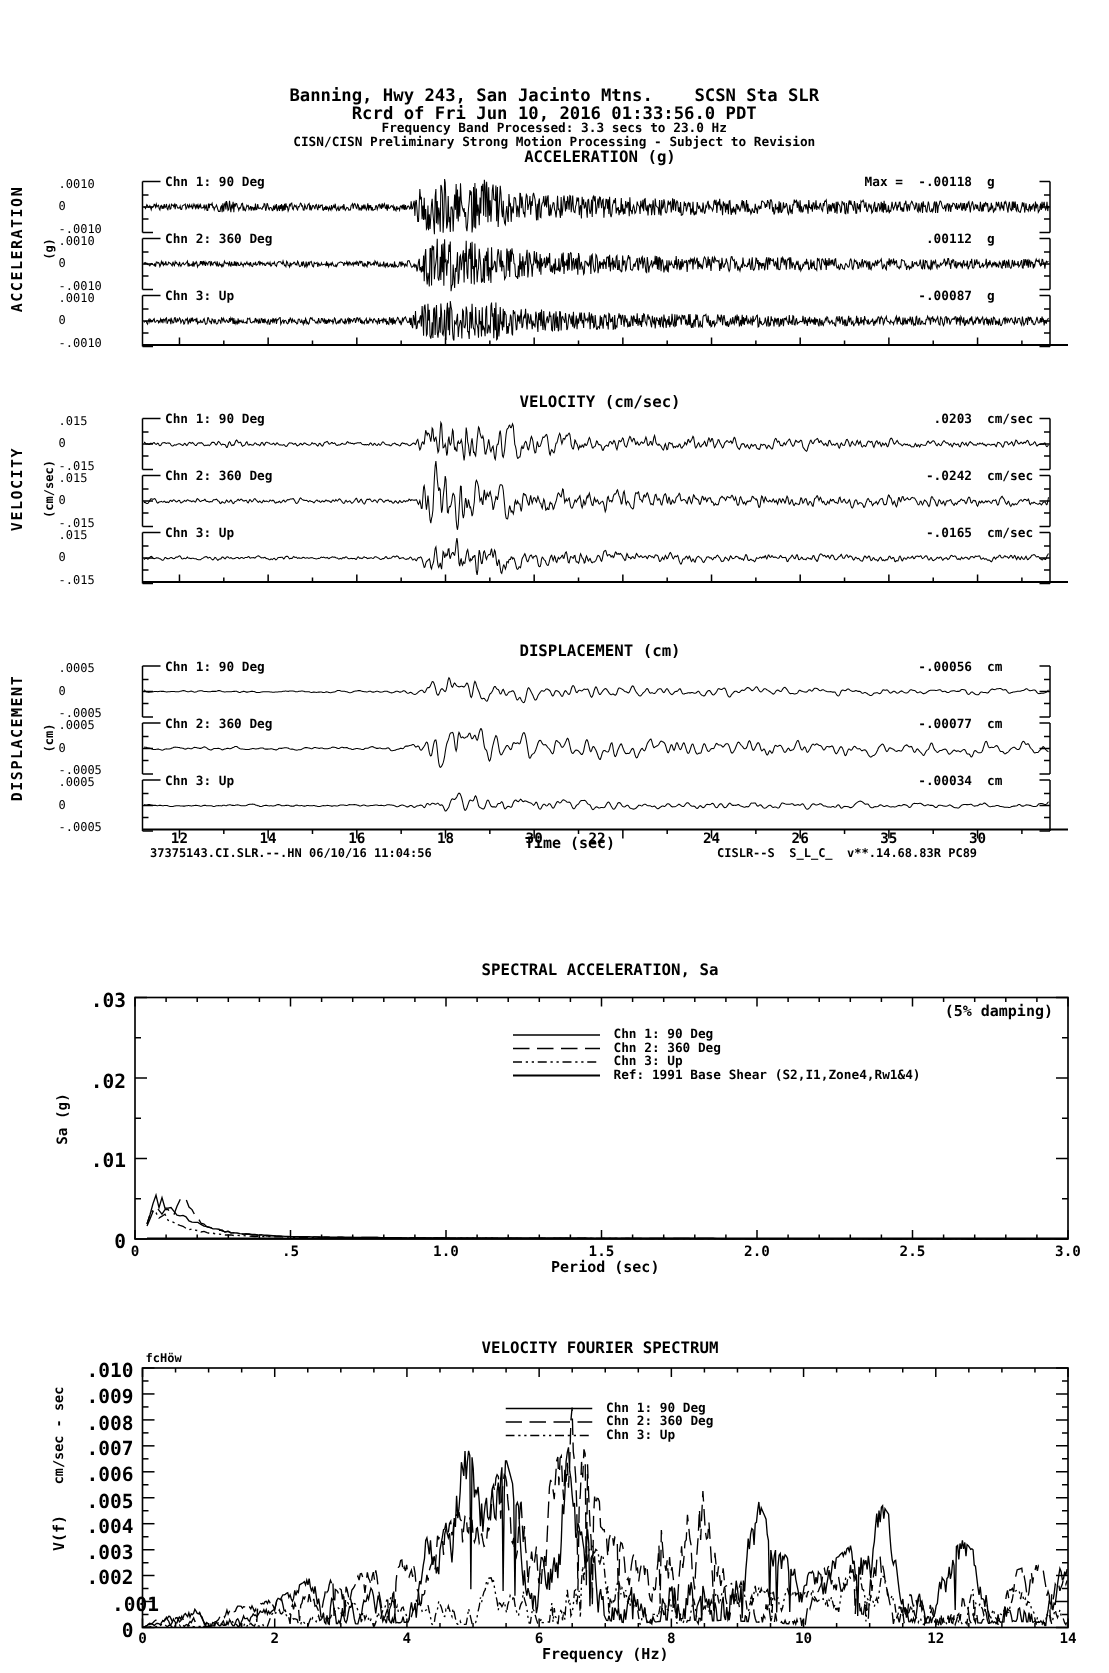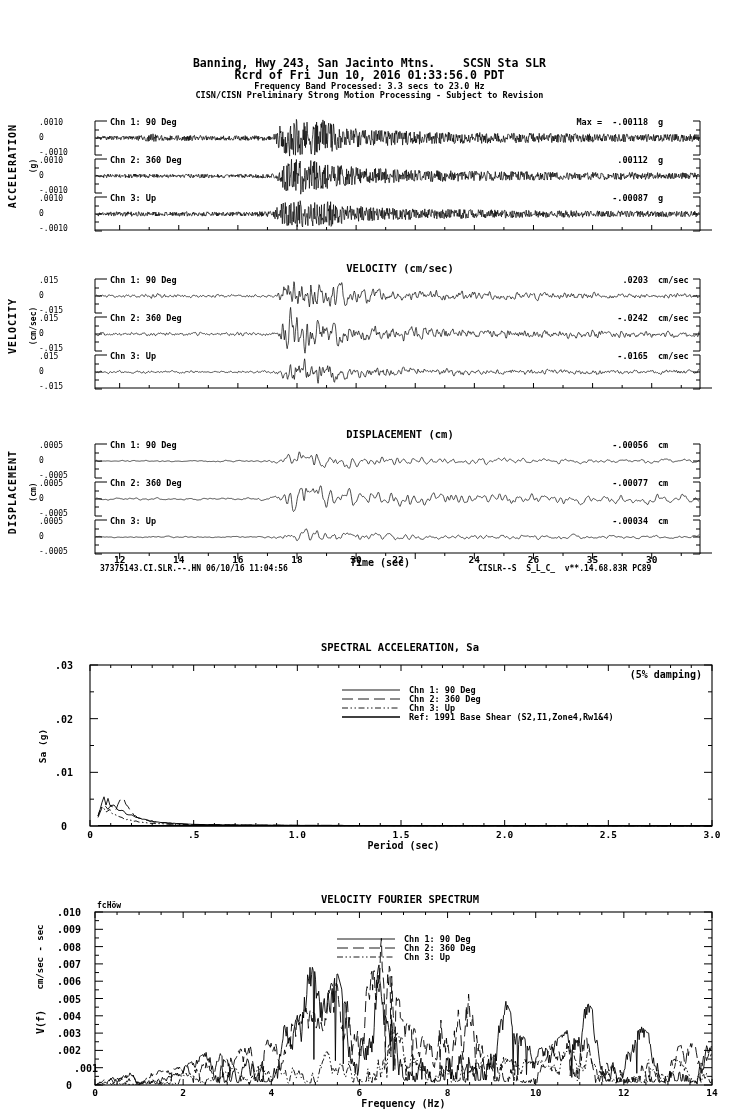--- a/index.html
+++ b/index.html
@@ -11,21 +11,21 @@
   .gtitle{position:absolute;left:85px;width:630px;text-align:center;font-size:10.5px;font-weight:bold}
   .rot{position:absolute;white-space:nowrap;transform:translate(-50%,-50%) rotate(-90deg);font-weight:bold}
   .side-main{font-size:10px;letter-spacing:1px}
   .side-unit{font-size:8px}
   .chlab{position:absolute;left:110px;font-size:8.5px;font-weight:bold;white-space:pre}
   .maxpre{position:absolute;left:550px;width:52px;text-align:right;font-size:8.5px;font-weight:bold}
   .maxval{position:absolute;left:586px;width:62px;text-align:right;font-size:8.5px;font-weight:bold}
   .maxunit{position:absolute;left:658px;font-size:8.5px;font-weight:bold;white-space:pre}
   .wytick{position:absolute;width:52px;text-align:left;font-size:8px;font-weight:normal}
   .tickx{position:absolute;width:40px;text-align:center;font-size:9.5px;font-weight:bold}
-  .ticky{position:absolute;width:40px;text-align:center;font-size:10px;font-weight:bold}
+  .ticky{position:absolute;width:40px;text-align:right;font-size:13px;font-weight:bold}
   .axlabel{position:absolute;text-align:center;font-size:10px;font-weight:bold}
   .ftr{position:absolute;font-size:8px;font-weight:bold;white-space:pre}
   .damping{position:absolute;left:540px;width:162px;text-align:right;font-size:10px;font-weight:bold}
   .fclabel{position:absolute;font-size:8px;font-weight:bold}
   .leg-row{position:absolute;display:flex;align-items:center}
   .leg-samp{flex:0 0 auto;margin-right:9px}
   .leg-lab{font-size:8.5px;font-weight:bold;white-space:pre}
   svg.layer{position:absolute;left:0;top:0;overflow:visible;pointer-events:none}
   .w{fill:none;stroke:#000;stroke-width:.7}
   .box{fill:none;stroke:#000;stroke-width:1.1}
@@ -411,20 +411,21 @@
       <line x1="712" y1="955.25" x2="708" y2="955.25" class="tk"></line>
       <line x1="95" y1="937.95" x2="99" y2="937.95" class="tk"></line>
       <line x1="712" y1="937.95" x2="708" y2="937.95" class="tk"></line>
       <line x1="95" y1="920.65" x2="99" y2="920.65" class="tk"></line>
       <line x1="712" y1="920.65" x2="708" y2="920.65" class="tk"></line>
       <polyline points="95.0,1084.7 95.8,1084.7 96.6,1084.6 97.4,1084.1 98.2,1083.5 99.0,1082.7 99.8,1082.2 100.6,1082.7 101.3,1082.7 102.1,1083.1 102.9,1083.7 103.7,1082.8 104.5,1082.3 105.3,1082.3 106.1,1082.5 106.9,1083.3 107.7,1081.6 108.5,1080.7 109.3,1080.5 110.1,1080.0 110.9,1078.2 111.7,1079.7 112.5,1080.8 113.2,1082.8 114.0,1083.0 114.8,1081.6 115.6,1079.4 116.4,1080.8 117.2,1082.0 118.0,1081.9 118.8,1079.1 119.6,1081.3 120.4,1080.6 121.2,1079.4 122.0,1078.6 122.8,1076.4 123.6,1075.7 124.4,1076.9 125.1,1077.7 125.9,1075.2 126.7,1078.1 127.5,1075.9 128.3,1076.4 129.1,1075.4 129.9,1072.9 130.7,1074.1 131.5,1075.6 132.3,1075.8 133.1,1075.0 133.9,1077.3 134.7,1078.0 135.5,1080.4 136.3,1082.0 137.0,1084.0 137.8,1081.7 138.6,1082.3 139.4,1083.7 140.2,1084.0 141.0,1084.0 141.8,1081.7 142.6,1081.9 143.4,1083.1 144.2,1081.2 145.0,1082.6 145.8,1083.4 146.6,1083.9 147.4,1083.3 148.2,1081.6 148.9,1080.6 149.7,1083.2 150.5,1083.4 151.3,1081.1 152.1,1082.8 152.9,1080.5 153.7,1080.8 154.5,1082.7 155.3,1083.8 156.1,1083.8 156.9,1082.1 157.7,1079.9 158.5,1079.2 159.3,1080.8 160.0,1083.8 160.8,1081.5 161.6,1079.8 162.4,1077.3 163.2,1079.1 164.0,1079.1 164.8,1078.7 165.6,1080.2 166.4,1081.0 167.2,1078.2 168.0,1077.6 168.8,1076.0 169.6,1077.0 170.4,1076.7 171.2,1077.8 171.9,1076.7 172.7,1075.4 173.5,1074.0 174.3,1074.8 175.1,1074.9 175.9,1073.1 176.7,1075.2 177.5,1073.1 178.3,1076.1 179.1,1074.2 179.9,1075.8 180.7,1074.7 181.5,1073.9 182.3,1073.3 183.1,1072.8 183.8,1070.3 184.6,1066.8 185.4,1065.6 186.2,1065.9 187.0,1066.4 187.8,1064.7 188.6,1063.2 189.4,1063.2 190.2,1062.9 191.0,1062.2 191.8,1061.8 192.6,1064.9 193.4,1063.2 194.2,1066.0 195.0,1067.5 195.7,1065.6 196.5,1060.2 197.3,1063.6 198.1,1060.6 198.9,1061.6 199.7,1056.6 200.5,1056.1 201.3,1055.6 202.1,1055.2 202.9,1054.5 203.7,1056.6 204.5,1053.5 205.3,1056.5 206.1,1052.4 206.9,1057.9 207.6,1060.4 208.4,1058.7 209.2,1062.4 210.0,1057.5 210.8,1063.7 211.6,1069.5 212.4,1065.8 213.2,1070.9 214.0,1077.8 214.8,1078.5 215.6,1075.6 216.4,1081.4 217.2,1082.4 218.0,1076.9 218.8,1082.4 219.5,1082.9 220.3,1071.5 221.1,1065.7 221.9,1066.5 222.7,1072.5 223.5,1075.6 224.3,1082.3 225.1,1082.3 225.9,1080.5 226.7,1082.2 227.5,1078.3 228.3,1072.1 229.1,1077.1 229.9,1080.7 230.7,1081.7 231.4,1079.8 232.2,1075.1 233.0,1071.2 233.8,1071.6 234.6,1068.9 235.4,1073.9 236.2,1079.1 237.0,1082.4 237.8,1082.6 238.6,1082.6 239.4,1079.3 240.2,1076.8 241.0,1076.5 241.8,1070.5 242.6,1066.9 243.3,1067.8 244.1,1067.5 244.9,1063.8 245.7,1066.1 246.5,1062.1 247.3,1058.8 248.1,1060.1 248.9,1063.5 249.7,1069.5 250.5,1075.6 251.3,1069.5 252.1,1063.7 252.9,1066.5 253.7,1071.1 254.5,1077.3 255.2,1080.9 256.0,1078.8 256.8,1077.3 257.6,1074.8 258.4,1072.5 259.2,1078.3 260.0,1081.2 260.8,1082.0 261.6,1079.1 262.4,1082.0 263.2,1075.7 264.0,1081.9 264.8,1081.6 265.6,1081.8 266.3,1081.8 267.1,1081.7 267.9,1081.0 268.7,1077.8 269.5,1081.6 270.3,1081.6 271.1,1081.0 271.9,1081.5 272.7,1079.9 273.5,1072.9 274.3,1068.3 275.1,1073.6 275.9,1073.1 276.7,1069.1 277.5,1078.4 278.2,1070.3 279.0,1060.4 279.8,1054.0 280.6,1056.2 281.4,1049.5 282.2,1043.4 283.0,1038.9 283.8,1027.0 284.6,1025.2 285.4,1030.1 286.2,1036.2 287.0,1026.9 287.8,1038.9 288.6,1043.3 289.4,1037.5 290.1,1040.4 290.9,1048.9 291.7,1044.6 292.5,1049.5 293.3,1033.3 294.1,1029.0 294.9,1024.8 295.7,1019.8 296.5,1019.3 297.3,1015.3 298.1,1022.2 298.9,1025.1 299.7,1022.2 300.5,1032.8 301.3,1041.6 302.0,1031.4 302.8,1012.1 303.6,1018.0 304.4,997.2 305.2,1012.1 306.0,1005.3 306.8,994.5 307.6,974.8 308.4,978.7 309.2,983.9 310.0,967.3 310.8,986.2 311.6,974.3 312.4,967.3 313.2,970.4 313.9,1059.5 314.7,971.5 315.5,979.2 316.3,998.3 317.1,993.1 317.9,995.5 318.7,991.2 319.5,1001.2 320.3,1017.5 321.1,1002.4 321.9,1021.2 322.7,1010.0 323.5,1002.8 324.3,998.5 325.1,1011.2 325.8,1012.8 326.6,1011.1 327.4,1000.1 328.2,993.1 329.0,1002.8 329.8,1011.7 330.6,1012.8 331.4,994.0 332.2,988.4 333.0,1003.0 333.8,985.5 334.6,978.2 335.4,1060.7 336.2,993.9 337.0,974.0 337.7,974.0 338.5,977.0 339.3,980.0 340.1,983.0 340.9,986.1 341.7,989.1 342.5,1000.1 343.3,1063.9 344.1,1003.6 344.9,1001.7 345.7,1004.2 346.5,1020.8 347.3,1034.9 348.1,1046.8 348.9,1057.0 349.6,1046.8 350.4,1058.7 351.2,1063.8 352.0,1058.7 352.8,1062.3 353.6,1065.9 354.4,1062.0 355.2,1072.8 356.0,1064.0 356.8,1064.2 357.6,1075.5 358.4,1071.1 359.2,1059.7 360.0,1046.5 360.8,1038.4 361.5,1038.5 362.3,1041.0 363.1,1047.7 363.9,1056.3 364.7,1059.6 365.5,1048.2 366.3,1060.0 367.1,1045.9 367.9,1055.1 368.7,1044.3 369.5,1038.3 370.3,1048.0 371.1,1041.7 371.9,1052.1 372.6,1035.8 373.4,1043.3 374.2,1027.3 375.0,1002.9 375.8,1009.5 376.6,995.2 377.4,974.3 378.2,968.2 379.0,964.9 379.8,980.8 380.6,985.8 381.4,996.4 382.2,1004.4 383.0,1002.0 383.8,1024.7 384.5,1025.0 385.3,1015.5 386.1,1018.2 386.9,1023.5 387.7,1021.0 388.5,1027.4 389.3,1032.8 390.1,1044.9 390.9,1031.8 391.7,1019.6 392.5,1028.7 393.3,1070.8 394.1,1038.5 394.9,1036.8 395.7,1041.8 396.4,1037.6 397.2,1052.1 398.0,1063.2 398.8,1075.0 399.6,1063.6 400.4,1059.4 401.2,1066.5 402.0,1064.1 402.8,1076.8 403.6,1078.6 404.4,1080.3 405.2,1080.4 406.0,1077.3 406.8,1080.5 407.6,1080.6 408.3,1071.6 409.1,1080.0 409.9,1071.8 410.7,1073.7 411.5,1076.0 412.3,1071.7 413.1,1080.1 413.9,1075.9 414.7,1081.5 415.5,1081.6 416.3,1072.9 417.1,1079.7 417.9,1073.1 418.7,1066.4 419.5,1064.0 420.2,1063.1 421.0,1058.1 421.8,1079.4 422.6,1062.3 423.4,1067.5 424.2,1071.0 425.0,1066.1 425.8,1073.4 426.6,1073.5 427.4,1069.1 428.2,1073.4 429.0,1078.2 429.8,1071.6 430.6,1077.9 431.4,1081.6 432.1,1081.5 432.9,1081.5 433.7,1079.9 434.5,1081.4 435.3,1077.9 436.1,1080.2 436.9,1081.2 437.7,1081.2 438.5,1081.1 439.3,1081.0 440.1,1080.9 440.9,1075.8 441.7,1065.7 442.5,1068.5 443.3,1069.3 444.0,1079.9 444.8,1080.0 445.6,1070.4 446.4,1058.3 447.2,1060.2 448.0,1057.6 448.8,1071.9 449.6,1058.8 450.4,1066.8 451.2,1078.9 452.0,1069.3 452.8,1075.1 453.6,1079.0 454.4,1079.1 455.2,1079.1 455.9,1072.3 456.7,1079.3 457.5,1065.4 458.3,1070.1 459.1,1056.3 459.9,1063.7 460.7,1054.8 461.5,1060.2 462.3,1072.8 463.1,1080.1 463.9,1080.2 464.7,1071.2 465.5,1068.8 466.3,1066.9 467.1,1064.0 467.8,1080.5 468.6,1057.3 469.4,1061.3 470.2,1067.6 471.0,1066.4 471.8,1070.4 472.6,1065.9 473.4,1076.4 474.2,1073.5 475.0,1080.5 475.8,1080.5 476.6,1068.2 477.4,1072.0 478.2,1080.3 479.0,1080.3 479.7,1080.2 480.5,1080.2 481.3,1068.8 482.1,1064.5 482.9,1077.5 483.7,1080.0 484.5,1071.4 485.3,1079.9 486.1,1078.2 486.9,1064.0 487.7,1065.0 488.5,1059.4 489.3,1069.4 490.1,1062.8 490.8,1053.8 491.6,1059.1 492.4,1066.1 493.2,1068.3 494.0,1057.4 494.8,1078.8 495.6,1053.7 496.4,1060.9 497.2,1046.9 498.0,1037.6 498.8,1025.7 499.6,1032.7 500.4,1022.9 501.2,1019.1 502.0,1019.9 502.7,1029.9 503.5,1015.5 504.3,1014.9 505.1,1007.0 505.9,1001.3 506.7,1010.0 507.5,1005.2 508.3,1007.1 509.1,1009.0 509.9,1010.9 510.7,1012.8 511.5,1023.0 512.3,1027.1 513.1,1070.2 513.9,1033.4 514.6,1038.6 515.4,1044.3 516.2,1037.0 517.0,1033.4 517.8,1075.0 518.6,1044.6 519.4,1036.9 520.2,1035.7 521.0,1046.0 521.8,1037.2 522.6,1039.5 523.4,1036.6 524.2,1037.4 525.0,1039.0 525.8,1048.1 526.5,1074.7 527.3,1046.0 528.1,1050.1 528.9,1049.8 529.7,1045.9 530.5,1052.7 531.3,1056.8 532.1,1060.5 532.9,1068.1 533.7,1061.6 534.5,1068.3 535.3,1063.0 536.1,1057.5 536.9,1056.8 537.7,1056.7 538.4,1050.7 539.2,1048.6 540.0,1048.2 540.8,1048.7 541.6,1047.5 542.4,1049.2 543.2,1056.2 544.0,1051.4 544.8,1055.5 545.6,1048.0 546.4,1049.2 547.2,1049.7 548.0,1057.1 548.8,1063.0 549.6,1055.0 550.3,1062.5 551.1,1056.7 551.9,1052.2 552.7,1046.8 553.5,1052.9 554.3,1047.7 555.1,1040.8 555.9,1041.3 556.7,1045.9 557.5,1038.7 558.3,1038.0 559.1,1037.8 559.9,1036.6 560.7,1035.9 561.5,1035.2 562.2,1037.3 563.0,1034.7 563.8,1036.0 564.6,1032.5 565.4,1031.8 566.2,1034.1 567.0,1030.4 567.8,1034.6 568.6,1042.7 569.4,1040.5 570.2,1049.7 571.0,1050.3 571.8,1077.4 572.6,1044.5 573.4,1049.7 574.1,1038.4 574.9,1049.9 575.7,1039.8 576.5,1042.5 577.3,1040.2 578.1,1046.3 578.9,1037.2 579.7,1043.6 580.5,1052.2 581.3,1044.1 582.1,1032.8 582.9,1027.7 583.7,1017.6 584.5,1009.1 585.3,1018.3 586.0,1007.0 586.8,1014.8 587.6,1004.9 588.4,1003.9 589.2,1012.5 590.0,1005.8 590.8,1007.0 591.6,1008.2 592.4,1009.5 593.2,1022.8 594.0,1033.0 594.8,1040.0 595.6,1043.1 596.4,1040.6 597.1,1040.2 597.9,1046.8 598.7,1053.9 599.5,1060.6 600.3,1066.1 601.1,1069.6 601.9,1066.0 602.7,1074.9 603.5,1071.5 604.3,1078.4 605.1,1076.4 605.9,1081.1 606.7,1081.2 607.5,1079.6 608.3,1081.3 609.0,1078.9 609.8,1081.4 610.6,1078.2 611.4,1071.9 612.2,1064.9 613.0,1062.5 613.8,1068.8 614.6,1067.4 615.4,1071.5 616.2,1074.6 617.0,1080.4 617.8,1081.9 618.6,1081.9 619.4,1081.9 620.2,1077.7 620.9,1082.0 621.7,1078.9 622.5,1077.7 623.3,1075.4 624.1,1070.4 624.9,1068.9 625.7,1060.9 626.5,1054.5 627.3,1059.5 628.1,1051.8 628.9,1053.0 629.7,1054.1 630.5,1061.5 631.3,1052.4 632.1,1051.3 632.8,1044.6 633.6,1052.5 634.4,1048.7 635.2,1040.0 636.0,1043.5 636.8,1073.3 637.6,1031.1 638.4,1030.3 639.2,1039.7 640.0,1029.0 640.8,1032.6 641.6,1026.9 642.4,1032.6 643.2,1028.3 644.0,1037.4 644.7,1029.7 645.5,1030.4 646.3,1031.5 647.1,1032.9 647.9,1032.5 648.7,1033.2 649.5,1043.4 650.3,1044.1 651.1,1051.1 651.9,1057.8 652.7,1063.3 653.5,1057.8 654.3,1065.9 655.1,1065.8 655.9,1066.5 656.6,1071.2 657.4,1063.3 658.2,1070.6 659.0,1078.3 659.8,1081.9 660.6,1081.9 661.4,1080.6 662.2,1081.8 663.0,1081.2 663.8,1081.7 664.6,1081.6 665.4,1080.4 666.2,1080.5 667.0,1081.5 667.8,1081.4 668.5,1081.4 669.3,1081.3 670.1,1071.3 670.9,1077.7 671.7,1072.4 672.5,1073.4 673.3,1073.7 674.1,1076.7 674.9,1081.0 675.7,1080.5 676.5,1080.9 677.3,1080.9 678.1,1079.2 678.9,1072.7 679.7,1072.0 680.4,1076.4 681.2,1081.1 682.0,1081.1 682.8,1074.1 683.6,1075.6 684.4,1081.2 685.2,1081.2 686.0,1075.0 686.8,1081.3 687.6,1075.9 688.4,1081.4 689.2,1081.4 690.0,1080.6 690.8,1081.5 691.6,1081.5 692.3,1081.6 693.1,1081.6 693.9,1080.6 694.7,1081.7 695.5,1081.7 696.3,1081.7 697.1,1084.1 697.9,1077.5 698.7,1073.3 699.5,1067.0 700.3,1069.2 701.1,1068.3 701.9,1073.5 702.7,1068.8 703.5,1069.4 704.2,1063.7 705.0,1056.4 705.8,1050.7 706.6,1045.7 707.4,1047.6 708.2,1052.9 709.0,1052.6 709.8,1047.8 710.6,1050.3 711.4,1046.0" class="c1"></polyline>
       <polyline points="95.0,1084.7 95.8,1084.6 96.6,1084.4 97.4,1083.9 98.2,1083.5 99.0,1083.1 99.8,1083.0 100.6,1082.3 101.3,1082.5 102.1,1081.7 102.9,1080.8 103.7,1080.2 104.5,1079.8 105.3,1079.3 106.1,1079.6 106.9,1080.4 107.7,1079.5 108.5,1080.3 109.3,1080.9 110.1,1079.2 110.9,1079.1 111.7,1078.8 112.5,1077.5 113.2,1077.6 114.0,1079.1 114.8,1080.9 115.6,1082.5 116.4,1080.8 117.2,1078.6 118.0,1078.4 118.8,1079.6 119.6,1078.0 120.4,1079.2 121.2,1077.5 122.0,1079.6 122.8,1081.0 123.6,1081.5 124.4,1083.1 125.1,1084.0 125.9,1082.3 126.7,1081.0 127.5,1081.7 128.3,1080.1 129.1,1078.6 129.9,1080.9 130.7,1080.6 131.5,1079.8 132.3,1078.1 133.1,1075.4 133.9,1077.2 134.7,1079.0 135.5,1080.7 136.3,1083.0 137.0,1082.2 137.8,1082.2 138.6,1080.6 139.4,1080.4 140.2,1082.1 141.0,1083.9 141.8,1083.9 142.6,1083.9 143.4,1081.1 144.2,1080.9 145.0,1080.5 145.8,1079.4 146.6,1077.8 147.4,1076.4 148.2,1075.8 148.9,1075.8 149.7,1078.1 150.5,1076.3 151.3,1073.4 152.1,1076.1 152.9,1074.4 153.7,1072.4 154.5,1072.2 155.3,1073.3 156.1,1074.5 156.9,1074.1 157.7,1072.1 158.5,1070.7 159.3,1070.7 160.0,1070.8 160.8,1070.9 161.6,1072.1 162.4,1071.1 163.2,1071.2 164.0,1071.3 164.8,1073.3 165.6,1071.6 166.4,1071.4 167.2,1072.6 168.0,1070.6 168.8,1072.3 169.6,1074.3 170.4,1072.9 171.2,1081.3 171.9,1069.3 172.7,1069.4 173.5,1068.8 174.3,1069.3 175.1,1068.9 175.9,1069.2 176.7,1067.7 177.5,1067.5 178.3,1069.0 179.1,1067.0 179.9,1068.3 180.7,1066.4 181.5,1069.5 182.3,1070.9 183.1,1073.5 183.8,1070.2 184.6,1066.3 185.4,1067.0 186.2,1068.5 187.0,1068.3 187.8,1066.4 188.6,1069.9 189.4,1073.9 190.2,1073.5 191.0,1076.5 191.8,1076.0 192.6,1078.7 193.4,1082.6 194.2,1071.6 195.0,1069.9 195.7,1072.9 196.5,1068.9 197.3,1071.2 198.1,1070.0 198.9,1070.9 199.7,1080.7 200.5,1070.2 201.3,1068.7 202.1,1064.8 202.9,1065.9 203.7,1063.7 204.5,1064.4 205.3,1068.1 206.1,1062.7 206.9,1066.2 207.6,1069.6 208.4,1069.5 209.2,1065.9 210.0,1070.8 210.8,1070.3 211.6,1072.1 212.4,1074.0 213.2,1074.9 214.0,1073.5 214.8,1071.9 215.6,1067.2 216.4,1063.9 217.2,1058.5 218.0,1061.5 218.8,1060.4 219.5,1056.5 220.3,1053.6 221.1,1055.6 221.9,1053.2 222.7,1077.3 223.5,1059.6 224.3,1060.1 225.1,1061.1 225.9,1063.4 226.7,1059.3 227.5,1059.9 228.3,1066.2 229.1,1061.0 229.9,1078.9 230.7,1057.9 231.4,1059.7 232.2,1063.6 233.0,1068.1 233.8,1064.3 234.6,1060.0 235.4,1059.0 236.2,1057.8 237.0,1056.1 237.8,1052.6 238.6,1050.8 239.4,1053.4 240.2,1049.2 241.0,1049.0 241.8,1051.4 242.6,1055.8 243.3,1062.0 244.1,1054.8 244.9,1048.2 245.7,1052.2 246.5,1053.7 247.3,1057.0 248.1,1051.1 248.9,1048.1 249.7,1053.3 250.5,1046.9 251.3,1051.4 252.1,1058.0 252.9,1063.0 253.7,1067.1 254.5,1072.5 255.2,1076.6 256.0,1079.7 256.8,1079.9 257.6,1082.1 258.4,1076.3 259.2,1075.4 260.0,1071.9 260.8,1070.0 261.6,1065.1 262.4,1058.9 263.2,1077.0 264.0,1054.8 264.8,1047.2 265.6,1044.9 266.3,1044.1 267.1,1040.3 267.9,1040.0 268.7,1047.8 269.5,1044.8 270.3,1047.3 271.1,1043.2 271.9,1050.1 272.7,1051.3 273.5,1048.8 274.3,1046.8 275.1,1051.2 275.9,1044.2 276.7,1048.8 277.5,1058.2 278.2,1059.8 279.0,1061.3 279.8,1069.4 280.6,1072.3 281.4,1063.1 282.2,1063.3 283.0,1062.5 283.8,1056.2 284.6,1049.9 285.4,1053.7 286.2,1047.0 287.0,1044.2 287.8,1042.1 288.6,1038.4 289.4,1039.3 290.1,1046.3 290.9,1035.2 291.7,1023.8 292.5,1025.9 293.3,1024.2 294.1,1024.0 294.9,1025.6 295.7,1036.6 296.5,1022.8 297.3,1019.3 298.1,1017.3 298.9,1021.6 299.7,1015.6 300.5,1014.2 301.3,1023.6 302.0,1021.6 302.8,1011.6 303.6,1010.7 304.4,1009.8 305.2,1010.6 306.0,1008.1 306.8,1012.8 307.6,1014.0 308.4,1028.3 309.2,1018.2 310.0,1010.7 310.8,1010.6 311.6,1020.8 312.4,1021.8 313.2,1012.3 313.9,1012.9 314.7,1013.5 315.5,1025.4 316.3,1028.1 317.1,1025.2 317.9,1015.8 318.7,1021.9 319.5,1028.7 320.3,1027.0 321.1,1022.3 321.9,1027.1 322.7,1030.9 323.5,1030.4 324.3,1028.4 325.1,1018.3 325.8,1020.1 326.6,1017.9 327.4,1007.8 328.2,992.4 329.0,990.1 329.8,994.4 330.6,985.4 331.4,983.1 332.2,984.3 333.0,991.0 333.8,1012.5 334.6,997.2 335.4,988.0 336.2,983.1 337.0,984.2 337.7,987.9 338.5,999.6 339.3,1007.8 340.1,1008.5 340.9,1027.1 341.7,1028.7 342.5,1025.2 343.3,1040.3 344.1,1038.6 344.9,1034.2 345.7,1019.0 346.5,1008.9 347.3,998.9 348.1,1014.0 348.9,1029.7 349.6,1017.4 350.4,1032.2 351.2,1039.4 352.0,1055.7 352.8,1046.0 353.6,1043.1 354.4,1034.4 355.2,1042.0 356.0,1043.5 356.8,1037.7 357.6,1031.0 358.4,1046.3 359.2,1055.4 360.0,1048.8 360.8,1055.9 361.5,1045.9 362.3,1047.6 363.1,1037.4 363.9,1045.1 364.7,1026.3 365.5,1008.0 366.3,991.3 367.1,986.6 367.9,989.4 368.7,993.3 369.5,999.5 370.3,986.4 371.1,973.9 371.9,971.3 372.6,990.1 373.4,972.1 374.2,970.6 375.0,988.8 375.8,999.9 376.6,978.4 377.4,987.8 378.2,975.2 379.0,991.8 379.8,975.5 380.6,947.0 381.4,938.3 382.2,967.9 383.0,973.9 383.8,985.0 384.5,1004.0 385.3,1060.4 386.1,1005.6 386.9,996.2 387.7,974.6 388.5,985.0 389.3,966.2 390.1,969.3 390.9,1056.9 391.7,976.2 392.5,997.9 393.3,1015.5 394.1,1026.9 394.9,1070.1 395.7,1011.3 396.4,997.7 397.2,1003.3 398.0,998.9 398.8,999.0 399.6,1001.1 400.4,1017.8 401.2,1018.6 402.0,1019.8 402.8,1019.8 403.6,1026.1 404.4,1026.1 405.2,1038.0 406.0,1026.5 406.8,1023.4 407.6,1022.1 408.3,1023.4 409.1,1030.4 409.9,1024.8 410.7,1025.5 411.5,1026.2 412.3,1071.9 413.1,1033.5 413.9,1028.3 414.7,1029.0 415.5,1032.7 416.3,1041.0 417.1,1051.3 417.9,1053.4 418.7,1052.1 419.5,1056.8 420.2,1049.9 421.0,1043.0 421.8,1038.2 422.6,1035.9 423.4,1036.6 424.2,1046.5 425.0,1045.6 425.8,1054.3 426.6,1048.3 427.4,1043.7 428.2,1042.5 429.0,1041.5 429.8,1050.0 430.6,1043.3 431.4,1045.5 432.1,1052.9 432.9,1063.3 433.7,1066.6 434.5,1067.5 435.3,1057.8 436.1,1060.0 436.9,1059.6 437.7,1049.8 438.5,1042.6 439.3,1030.4 440.1,1069.2 440.9,1020.0 441.7,1030.9 442.5,1041.5 443.3,1043.6 444.0,1047.2 444.8,1040.2 445.6,1052.3 446.4,1038.1 447.2,1048.0 448.0,1044.8 448.8,1051.7 449.6,1059.1 450.4,1073.3 451.2,1078.7 452.0,1062.1 452.8,1050.2 453.6,1041.0 454.4,1030.8 455.2,1045.3 455.9,1039.3 456.7,1027.8 457.5,1026.6 458.3,1009.9 459.1,1017.5 459.9,1025.8 460.7,1029.9 461.5,1048.0 462.3,1052.5 463.1,1059.7 463.9,1043.7 464.7,1034.6 465.5,1023.7 466.3,1005.9 467.1,1026.7 467.8,1010.6 468.6,994.1 469.4,1007.2 470.2,1020.8 471.0,1025.9 471.8,1025.1 472.6,1014.6 473.4,1026.6 474.2,1039.7 475.0,1051.0 475.8,1074.6 476.6,1035.2 477.4,1043.6 478.2,1051.1 479.0,1044.2 479.7,1050.1 480.5,1057.3 481.3,1052.8 482.1,1045.6 482.9,1053.7 483.7,1065.2 484.5,1068.9 485.3,1073.6 486.1,1080.1 486.9,1075.4 487.7,1063.5 488.5,1063.9 489.3,1068.5 490.1,1067.6 490.8,1063.3 491.6,1068.9 492.4,1068.6 493.2,1072.8 494.0,1080.7 494.8,1080.8 495.6,1080.8 496.4,1080.9 497.2,1074.6 498.0,1081.0 498.8,1081.0 499.6,1076.6 500.4,1067.1 501.2,1070.3 502.0,1066.5 502.7,1075.5 503.5,1079.0 504.3,1081.4 505.1,1081.4 505.9,1081.5 506.7,1078.0 507.5,1077.1 508.3,1081.6 509.1,1076.8 509.9,1078.4 510.7,1069.6 511.5,1073.4 512.3,1068.3 513.1,1075.0 513.9,1080.8 514.6,1078.5 515.4,1079.8 516.2,1082.1 517.0,1075.5 517.8,1080.3 518.6,1079.3 519.4,1080.2 520.2,1082.3 521.0,1081.1 521.8,1082.3 522.6,1082.4 523.4,1080.3 524.2,1082.4 525.0,1082.5 525.8,1082.5 526.5,1080.7 527.3,1078.5 528.1,1079.6 528.9,1082.4 529.7,1080.6 530.5,1082.7 531.3,1079.7 532.1,1082.8 532.9,1082.2 533.7,1078.5 534.5,1084.0 535.3,1078.6 536.1,1081.6 536.9,1082.6 537.7,1076.3 538.4,1071.2 539.2,1069.8 540.0,1072.3 540.8,1069.2 541.6,1065.2 542.4,1066.2 543.2,1067.1 544.0,1065.3 544.8,1061.7 545.6,1060.8 546.4,1058.5 547.2,1057.0 548.0,1053.8 548.8,1047.1 549.6,1045.8 550.3,1049.5 551.1,1049.6 551.9,1045.1 552.7,1043.7 553.5,1051.4 554.3,1056.3 555.1,1052.6 555.9,1058.6 556.7,1056.9 557.5,1060.2 558.3,1051.8 559.1,1051.7 559.9,1056.5 560.7,1060.7 561.5,1060.1 562.2,1054.9 563.0,1058.9 563.8,1056.4 564.6,1056.5 565.4,1049.9 566.2,1050.2 567.0,1043.3 567.8,1051.0 568.6,1046.0 569.4,1052.9 570.2,1076.0 571.0,1057.6 571.8,1065.8 572.6,1065.1 573.4,1074.1 574.1,1072.5 574.9,1079.0 575.7,1075.5 576.5,1069.9 577.3,1070.6 578.1,1072.9 578.9,1079.1 579.7,1062.6 580.5,1050.7 581.3,1060.6 582.1,1052.6 582.9,1044.9 583.7,1052.4 584.5,1040.2 585.3,1036.9 586.0,1036.6 586.8,1038.2 587.6,1048.5 588.4,1043.6 589.2,1047.2 590.0,1053.3 590.8,1055.1 591.6,1062.8 592.4,1064.6 593.2,1068.9 594.0,1071.7 594.8,1074.5 595.6,1082.6 596.4,1078.7 597.1,1078.8 597.9,1075.8 598.7,1078.6 599.5,1081.5 600.3,1077.3 601.1,1071.2 601.9,1075.3 602.7,1081.7 603.5,1080.6 604.3,1073.4 605.1,1075.1 605.9,1066.7 606.7,1063.1 607.5,1063.5 608.3,1068.4 609.0,1071.1 609.8,1066.8 610.6,1065.9 611.4,1070.4 612.2,1065.5 613.0,1071.9 613.8,1068.1 614.6,1073.5 615.4,1071.6 616.2,1077.4 617.0,1082.4 617.8,1079.1 618.6,1077.6 619.4,1075.9 620.2,1070.0 620.9,1073.2 621.7,1075.8 622.5,1077.9 623.3,1081.7 624.1,1082.8 624.9,1079.6 625.7,1082.7 626.5,1080.7 627.3,1075.2 628.1,1082.4 628.9,1079.5 629.7,1082.5 630.5,1082.5 631.3,1082.4 632.1,1077.0 632.8,1081.9 633.6,1075.6 634.4,1081.7 635.2,1082.2 636.0,1077.0 636.8,1079.8 637.6,1078.7 638.4,1076.8 639.2,1075.9 640.0,1080.5 640.8,1073.7 641.6,1065.8 642.4,1066.2 643.2,1070.5 644.0,1072.4 644.7,1070.4 645.5,1073.2 646.3,1079.9 647.1,1081.7 647.9,1081.8 648.7,1075.6 649.5,1079.9 650.3,1081.8 651.1,1075.2 651.9,1081.9 652.7,1081.9 653.5,1082.0 654.3,1082.0 655.1,1080.0 655.9,1079.4 656.6,1073.4 657.4,1074.9 658.2,1079.9 659.0,1082.2 659.8,1082.2 660.6,1082.2 661.4,1082.3 662.2,1081.0 663.0,1082.3 663.8,1082.4 664.6,1082.4 665.4,1076.2 666.2,1082.4 667.0,1082.5 667.8,1082.5 668.5,1080.3 669.3,1074.9 670.1,1069.5 670.9,1063.5 671.7,1060.3 672.5,1065.6 673.3,1059.8 674.1,1060.0 674.9,1058.9 675.7,1061.3 676.5,1054.1 677.3,1050.2 678.1,1046.6 678.9,1046.3 679.7,1046.0 680.4,1045.7 681.2,1045.4 682.0,1052.2 682.8,1051.0 683.6,1055.3 684.4,1061.7 685.2,1065.1 686.0,1061.2 686.8,1053.9 687.6,1048.3 688.4,1055.6 689.2,1049.8 690.0,1046.9 690.8,1043.5 691.6,1047.3 692.3,1043.6 693.1,1044.0 693.9,1044.5 694.7,1044.9 695.5,1047.0 696.3,1052.3 697.1,1057.0 697.9,1063.8 698.7,1060.9 699.5,1063.6 700.3,1080.9 701.1,1062.9 701.9,1067.5 702.7,1062.9 703.5,1056.2 704.2,1057.7 705.0,1055.5 705.8,1056.5 706.6,1060.6 707.4,1058.1 708.2,1056.2 709.0,1052.4 709.8,1052.8 710.6,1056.2 711.4,1053.7" class="c2"></polyline>
       <polyline points="95.0,1084.7 95.8,1084.7 96.6,1084.7 97.4,1084.7 98.2,1084.7 99.0,1084.7 99.8,1084.6 100.6,1084.3 101.3,1084.3 102.1,1084.1 102.9,1084.5 103.7,1084.6 104.5,1084.3 105.3,1084.7 106.1,1084.0 106.9,1083.8 107.7,1083.0 108.5,1082.7 109.3,1083.5 110.1,1083.3 110.9,1084.0 111.7,1084.6 112.5,1083.6 113.2,1083.5 114.0,1083.9 114.8,1084.5 115.6,1083.2 116.4,1084.1 117.2,1083.3 118.0,1083.6 118.8,1084.0 119.6,1083.3 120.4,1084.4 121.2,1084.4 122.0,1083.2 122.8,1084.4 123.6,1083.5 124.4,1083.0 125.1,1083.5 125.9,1084.1 126.7,1083.1 127.5,1083.7 128.3,1084.3 129.1,1084.4 129.9,1084.4 130.7,1084.4 131.5,1084.4 132.3,1084.2 133.1,1084.3 133.9,1084.3 134.7,1083.3 135.5,1084.3 136.3,1084.3 137.0,1084.2 137.8,1084.3 138.6,1084.3 139.4,1084.3 140.2,1084.3 141.0,1082.8 141.8,1083.6 142.6,1083.1 143.4,1084.3 144.2,1084.3 145.0,1082.8 145.8,1081.0 146.6,1081.4 147.4,1082.8 148.2,1082.8 148.9,1083.5 149.7,1083.5 150.5,1083.3 151.3,1082.9 152.1,1081.0 152.9,1079.6 153.7,1080.9 154.5,1079.7 155.3,1081.7 156.1,1081.2 156.9,1082.9 157.7,1082.9 158.5,1084.2 159.3,1084.2 160.0,1082.9 160.8,1082.4 161.6,1084.0 162.4,1084.2 163.2,1082.2 164.0,1084.1 164.8,1084.1 165.6,1082.0 166.4,1082.9 167.2,1082.2 168.0,1083.1 168.8,1083.7 169.6,1084.1 170.4,1082.2 171.2,1083.1 171.9,1083.9 172.7,1084.1 173.5,1084.1 174.3,1083.9 175.1,1082.7 175.9,1084.5 176.7,1084.1 177.5,1084.0 178.3,1084.1 179.1,1081.8 179.9,1079.5 180.7,1077.3 181.5,1075.8 182.3,1075.6 183.1,1076.7 183.8,1075.1 184.6,1075.7 185.4,1074.6 186.2,1073.2 187.0,1075.6 187.8,1076.0 188.6,1074.9 189.4,1075.6 190.2,1075.2 191.0,1077.1 191.8,1077.7 192.6,1076.1 193.4,1075.9 194.2,1077.1 195.0,1078.5 195.7,1079.5 196.5,1079.1 197.3,1079.4 198.1,1079.7 198.9,1082.6 199.7,1083.3 200.5,1082.8 201.3,1080.4 202.1,1081.2 202.9,1081.9 203.7,1083.9 204.5,1083.9 205.3,1083.9 206.1,1081.5 206.9,1079.4 207.6,1081.0 208.4,1078.5 209.2,1079.3 210.0,1080.1 210.8,1081.1 211.6,1079.2 212.4,1077.3 213.2,1080.3 214.0,1079.9 214.8,1077.8 215.6,1075.8 216.4,1078.2 217.2,1078.7 218.0,1081.7 218.8,1079.0 219.5,1078.8 220.3,1078.6 221.1,1076.4 221.9,1075.5 222.7,1075.4 223.5,1074.0 224.3,1072.7 225.1,1071.7 225.9,1072.3 226.7,1073.9 227.5,1075.7 228.3,1077.0 229.1,1075.7 229.9,1072.7 230.7,1070.0 231.4,1067.7 232.2,1069.0 233.0,1066.3 233.8,1066.2 234.6,1069.9 235.4,1067.5 236.2,1069.1 237.0,1069.5 237.8,1071.4 238.6,1073.5 239.4,1075.5 240.2,1076.7 241.0,1082.4 241.8,1074.9 242.6,1076.4 243.3,1079.6 244.1,1077.4 244.9,1080.0 245.7,1079.1 246.5,1081.4 247.3,1079.5 248.1,1081.1 248.9,1083.8 249.7,1083.7 250.5,1081.7 251.3,1078.2 252.1,1074.9 252.9,1078.0 253.7,1079.3 254.5,1075.9 255.2,1073.7 256.0,1071.5 256.8,1071.2 257.6,1067.4 258.4,1065.1 259.2,1080.7 260.0,1066.5 260.8,1064.5 261.6,1067.6 262.4,1067.6 263.2,1071.1 264.0,1073.0 264.8,1070.6 265.6,1074.7 266.3,1075.4 267.1,1074.1 267.9,1071.9 268.7,1071.4 269.5,1074.2 270.3,1074.9 271.1,1077.6 271.9,1079.3 272.7,1079.4 273.5,1076.6 274.3,1077.6 275.1,1074.7 275.9,1072.5 276.7,1069.9 277.5,1066.3 278.2,1070.3 279.0,1069.6 279.8,1067.8 280.6,1071.3 281.4,1074.1 282.2,1073.6 283.0,1074.6 283.8,1073.5 284.6,1073.1 285.4,1070.2 286.2,1074.5 287.0,1078.1 287.8,1082.6 288.6,1083.1 289.4,1082.8 290.1,1077.7 290.9,1074.3 291.7,1072.6 292.5,1067.4 293.3,1069.5 294.1,1071.1 294.9,1073.9 295.7,1077.6 296.5,1077.7 297.3,1073.0 298.1,1073.9 298.9,1070.7 299.7,1073.3 300.5,1075.8 301.3,1077.7 302.0,1072.3 302.8,1075.0 303.6,1078.7 304.4,1082.2 305.2,1082.9 306.0,1082.9 306.8,1080.8 307.6,1082.9 308.4,1082.9 309.2,1082.9 310.0,1082.9 310.8,1082.8 311.6,1078.1 312.4,1072.4 313.2,1075.8 313.9,1078.9 314.7,1082.3 315.5,1082.8 316.3,1082.8 317.1,1081.7 317.9,1078.9 318.7,1074.3 319.5,1071.0 320.3,1065.0 321.1,1068.1 321.9,1063.9 322.7,1061.1 323.5,1059.8 324.3,1054.5 325.1,1056.5 325.8,1052.2 326.6,1052.0 327.4,1051.9 328.2,1054.3 329.0,1053.9 329.8,1059.5 330.6,1063.6 331.4,1067.6 332.2,1073.5 333.0,1067.2 333.8,1069.6 334.6,1071.1 335.4,1069.5 336.2,1067.6 337.0,1071.8 337.7,1075.3 338.5,1070.0 339.3,1067.4 340.1,1063.8 340.9,1065.6 341.7,1066.1 342.5,1063.8 343.3,1070.0 344.1,1073.2 344.9,1076.6 345.7,1077.1 346.5,1072.0 347.3,1069.4 348.1,1068.0 348.9,1061.0 349.6,1065.9 350.4,1068.7 351.2,1072.0 352.0,1078.2 352.8,1082.1 353.6,1082.1 354.4,1076.1 355.2,1072.2 356.0,1074.0 356.8,1076.7 357.6,1079.6 358.4,1082.0 359.2,1082.0 360.0,1081.9 360.8,1079.1 361.5,1081.7 362.3,1081.7 363.1,1081.6 363.9,1081.5 364.7,1081.4 365.5,1081.3 366.3,1081.3 367.1,1074.1 367.9,1068.7 368.7,1081.4 369.5,1072.0 370.3,1077.9 371.1,1078.6 371.9,1083.9 372.6,1077.2 373.4,1075.3 374.2,1072.4 375.0,1080.2 375.8,1074.2 376.6,1079.7 377.4,1067.2 378.2,1059.8 379.0,1067.7 379.8,1066.3 380.6,1077.1 381.4,1075.5 382.2,1070.2 383.0,1060.6 383.8,1059.9 384.5,1070.0 385.3,1062.7 386.1,1060.5 386.9,1078.4 387.7,1053.7 388.5,1044.2 389.3,1053.5 390.1,1042.9 390.9,1041.2 391.7,1040.4 392.5,1034.4 393.3,1032.4 394.1,1030.3 394.9,1030.9 395.7,1035.6 396.4,1035.1 397.2,1033.0 398.0,1033.7 398.8,1034.6 399.6,1043.6 400.4,1040.8 401.2,1036.5 402.0,1037.2 402.8,1044.7 403.6,1053.7 404.4,1062.5 405.2,1057.5 406.0,1078.4 406.8,1064.8 407.6,1069.6 408.3,1065.9 409.1,1067.7 409.9,1066.6 410.7,1059.4 411.5,1055.8 412.3,1053.3 413.1,1057.0 413.9,1062.9 414.7,1058.5 415.5,1059.8 416.3,1065.1 417.1,1060.0 417.9,1065.8 418.7,1069.2 419.5,1063.9 420.2,1070.4 421.0,1066.8 421.8,1069.0 422.6,1070.6 423.4,1066.6 424.2,1071.0 425.0,1072.6 425.8,1078.2 426.6,1082.7 427.4,1082.7 428.2,1076.8 429.0,1075.7 429.8,1072.2 430.6,1076.9 431.4,1081.8 432.1,1082.7 432.9,1082.6 433.7,1081.6 434.5,1082.6 435.3,1076.2 436.1,1076.2 436.9,1076.2 437.7,1075.4 438.5,1078.3 439.3,1075.1 440.1,1070.9 440.9,1075.7 441.7,1071.5 442.5,1076.4 443.3,1076.3 444.0,1070.2 444.8,1072.9 445.6,1073.4 446.4,1066.0 447.2,1069.2 448.0,1074.3 448.8,1072.0 449.6,1070.1 450.4,1075.3 451.2,1082.1 452.0,1082.1 452.8,1082.1 453.6,1075.7 454.4,1082.2 455.2,1082.2 455.9,1080.8 456.7,1081.1 457.5,1082.3 458.3,1080.3 459.1,1080.4 459.9,1080.3 460.7,1074.3 461.5,1070.4 462.3,1065.8 463.1,1069.3 463.9,1074.1 464.7,1080.8 465.5,1082.4 466.3,1077.3 467.1,1079.7 467.8,1076.1 468.6,1073.7 469.4,1071.0 470.2,1072.3 471.0,1069.2 471.8,1070.0 472.6,1074.5 473.4,1070.3 474.2,1067.0 475.0,1069.6 475.8,1067.2 476.6,1065.4 477.4,1061.8 478.2,1062.4 479.0,1067.3 479.7,1069.5 480.5,1065.5 481.3,1062.1 482.1,1063.1 482.9,1058.3 483.7,1057.5 484.5,1057.1 485.3,1056.8 486.1,1056.4 486.9,1056.1 487.7,1055.7 488.5,1059.3 489.3,1063.7 490.1,1067.4 490.8,1062.4 491.6,1058.9 492.4,1060.1 493.2,1057.0 494.0,1054.8 494.8,1057.4 495.6,1059.5 496.4,1063.8 497.2,1066.3 498.0,1072.6 498.8,1074.7 499.6,1072.0 500.4,1066.0 501.2,1063.8 502.0,1068.2 502.7,1061.8 503.5,1057.3 504.3,1063.4 505.1,1063.7 505.9,1058.2 506.7,1061.9 507.5,1059.2 508.3,1062.1 509.1,1061.1 509.9,1061.4 510.7,1062.8 511.5,1058.2 512.3,1062.4 513.1,1067.0 513.9,1061.7 514.6,1078.3 515.4,1060.0 516.2,1065.5 517.0,1067.6 517.8,1065.9 518.6,1065.3 519.4,1069.3 520.2,1071.0 521.0,1073.8 521.8,1071.5 522.6,1067.0 523.4,1063.1 524.2,1060.6 525.0,1059.4 525.8,1062.1 526.5,1059.7 527.3,1063.6 528.1,1064.5 528.9,1061.0 529.7,1060.4 530.5,1063.4 531.3,1062.2 532.1,1062.7 532.9,1061.1 533.7,1061.5 534.5,1063.6 535.3,1061.7 536.1,1062.5 536.9,1061.3 537.7,1064.9 538.4,1061.5 539.2,1060.9 540.0,1060.7 540.8,1062.7 541.6,1059.7 542.4,1062.6 543.2,1065.0 544.0,1066.1 544.8,1067.7 545.6,1067.2 546.4,1066.5 547.2,1065.7 548.0,1066.4 548.8,1065.9 549.6,1068.1 550.3,1069.3 551.1,1066.2 551.9,1071.1 552.7,1066.7 553.5,1068.0 554.3,1064.7 555.1,1068.1 555.9,1071.4 556.7,1069.7 557.5,1074.6 558.3,1070.6 559.1,1074.6 559.9,1069.1 560.7,1063.7 561.5,1060.9 562.2,1058.6 563.0,1058.1 563.8,1051.9 564.6,1051.6 565.4,1051.3 566.2,1051.0 567.0,1052.0 567.8,1050.5 568.6,1050.2 569.4,1050.3 570.2,1052.6 571.0,1049.3 571.8,1049.6 572.6,1049.5 573.4,1048.5 574.1,1055.0 574.9,1059.6 575.7,1060.0 576.5,1064.2 577.3,1080.9 578.1,1065.5 578.9,1066.8 579.7,1070.3 580.5,1063.3 581.3,1067.3 582.1,1067.6 582.9,1071.1 583.7,1067.1 584.5,1065.4 585.3,1068.8 586.0,1062.4 586.8,1056.3 587.6,1050.4 588.4,1050.8 589.2,1051.2 590.0,1054.8 590.8,1057.6 591.6,1060.7 592.4,1064.0 593.2,1064.6 594.0,1065.5 594.8,1063.5 595.6,1067.0 596.4,1068.2 597.1,1073.8 597.9,1079.0 598.7,1076.2 599.5,1071.2 600.3,1071.5 601.1,1074.7 601.9,1077.5 602.7,1074.3 603.5,1075.6 604.3,1077.4 605.1,1075.5 605.9,1075.0 606.7,1072.4 607.5,1070.1 608.3,1075.3 609.0,1072.2 609.8,1076.6 610.6,1078.1 611.4,1079.0 612.2,1081.5 613.0,1078.7 613.8,1079.3 614.6,1082.3 615.4,1082.7 616.2,1083.2 617.0,1079.7 617.8,1077.5 618.6,1078.8 619.4,1076.9 620.2,1076.1 620.9,1072.5 621.7,1071.9 622.5,1074.2 623.3,1083.2 624.1,1082.2 624.9,1083.3 625.7,1082.5 626.5,1080.0 627.3,1083.4 628.1,1079.9 628.9,1079.2 629.7,1080.6 630.5,1081.0 631.3,1083.2 632.1,1081.4 632.8,1081.4 633.6,1077.6 634.4,1076.0 635.2,1081.1 636.0,1079.4 636.8,1083.0 637.6,1080.5 638.4,1077.7 639.2,1082.4 640.0,1081.7 640.8,1081.6 641.6,1082.9 642.4,1082.9 643.2,1082.9 644.0,1081.5 644.7,1082.8 645.5,1071.8 646.3,1068.9 647.1,1064.9 647.9,1061.3 648.7,1059.6 649.5,1080.1 650.3,1068.4 651.1,1070.5 651.9,1070.3 652.7,1070.3 653.5,1069.1 654.3,1071.4 655.1,1073.0 655.9,1076.8 656.6,1075.7 657.4,1070.5 658.2,1070.3 659.0,1074.8 659.8,1077.5 660.6,1078.5 661.4,1075.1 662.2,1072.9 663.0,1075.8 663.8,1078.6 664.6,1079.8 665.4,1083.3 666.2,1079.7 667.0,1076.1 667.8,1076.4 668.5,1076.4 669.3,1073.7 670.1,1072.6 670.9,1077.1 671.7,1074.8 672.5,1075.0 673.3,1071.4 674.1,1069.0 674.9,1066.2 675.7,1061.4 676.5,1060.7 677.3,1060.6 678.1,1060.0 678.9,1059.8 679.7,1061.7 680.4,1066.1 681.2,1061.7 682.0,1064.5 682.8,1067.4 683.6,1065.8 684.4,1070.4 685.2,1067.7 686.0,1068.2 686.8,1068.4 687.6,1072.5 688.4,1073.4 689.2,1075.0 690.0,1079.5 690.8,1083.1 691.6,1078.2 692.3,1080.7 693.1,1082.9 693.9,1083.1 694.7,1083.1 695.5,1080.8 696.3,1083.1 697.1,1080.8 697.9,1075.9 698.7,1078.0 699.5,1076.5 700.3,1079.1 701.1,1082.5 701.9,1079.5 702.7,1075.7 703.5,1073.2 704.2,1076.2 705.0,1078.4 705.8,1076.3 706.6,1073.2 707.4,1076.9 708.2,1077.3 709.0,1079.6 709.8,1082.0 710.6,1083.1 711.4,1080.1" class="c3"></polyline>
     </svg>
 
+  <div class="gtitle" style="top:99px">ACCELERATION (g)</div>
   <span class="rot side-main" style="left:12px;top:166px">ACCELERATION</span>
   <span class="rot side-unit" style="left:33px;top:166px">(g)</span>
   <span class="chlab" style="top:117px">Chn 1: 90 Deg</span>
   <span class="chlab" style="top:155px">Chn 2: 360 Deg</span>
   <span class="chlab" style="top:193px">Chn 3: Up</span>
   <span class="maxpre" style="top:117px">Max =</span>
   <span class="maxval" style="top:117px">-.00118</span>
   <span class="maxunit" style="top:117px">g</span>
   <span class="maxval" style="top:155px">.00112</span>
   <span class="maxunit" style="top:155px">g</span>

